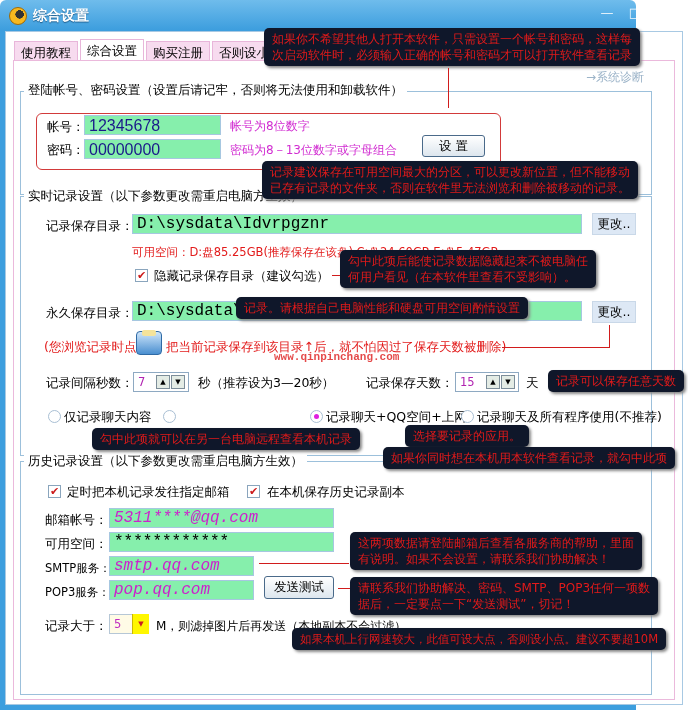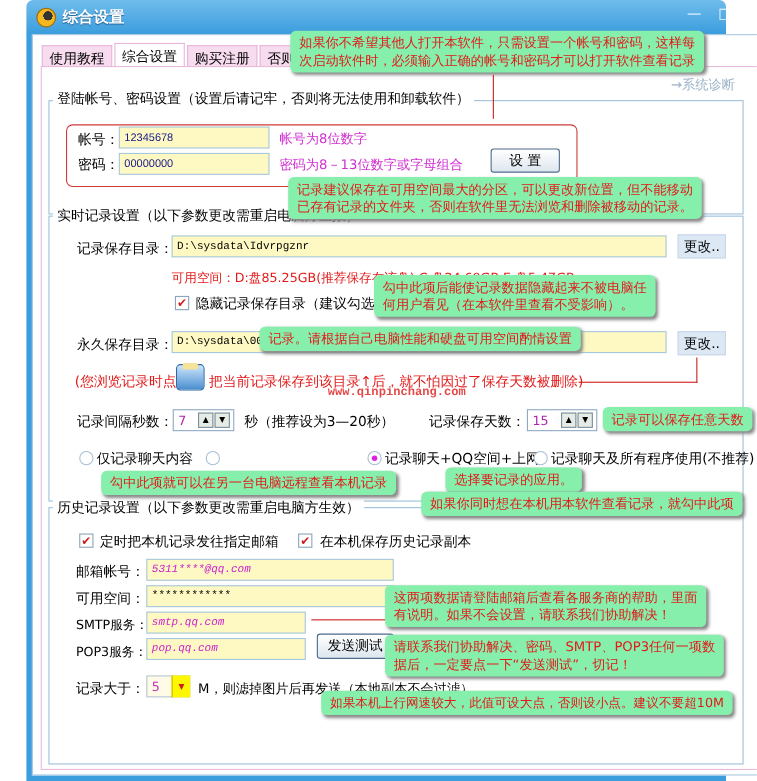--- a/index.html
+++ b/index.html
@@ -1,35 +1,35 @@
 <!DOCTYPE html>
 <html><head>
 <meta charset="utf-8">
 <style>
   * { box-sizing: border-box; margin: 0; padding: 0; }
   body { width: 688px; height: 710px; font-family: "DejaVu Sans", sans-serif; font-size: 12px; background: #fff; position: relative; overflow: hidden; color: #000; }
-  .window { position: absolute; left: 0; top: 0; width: 636px; height: 710px; background: linear-gradient(#6fbcec, #3d9ede 30px, #3d9ede); border-radius: 6px 6px 0 0; margin-left: 24px; }
+  .window { position: absolute; left: 0; top: 0; width: 636px; height: 710px; background: linear-gradient(#6fbcec, #3d9ede 30px, #3d9ede); border-radius: 6px 6px 0 0; }
   .titlebar { position: absolute; left: 0; top: 0; width: 688px; height: 31px; }
   .title-icon { position: absolute; left: 9px; top: 7px; width: 18px; height: 18px; border-radius: 50%; background: radial-gradient(circle at 60% 40%, #333 30%, #f7b81f 32%); border: 1px solid #a46a00; }
   .title-text { position: absolute; left: 33px; top: 7px; font-size: 14px; font-weight: bold; color: #fff; text-shadow: 0 1px 1px #1e5d8d; }
   .tb-btn { position: absolute; top: 4px; width: 26px; height: 20px; color: #fff; font-size: 13px; text-align: center; line-height: 18px; opacity: .9; }
   .client { position: absolute; left: 5px; top: 31px; width: 678px; height: 674px; background: #fff; border: 1px solid #a8c9e3; }
   .tabs { position: absolute; left: 8px; top: 7px; height: 22px; display: flex; gap: 2px; }
   .tab { padding: 3px 6px; font-size: 12.5px; background: #f7dbef; border: 1px solid #e8b6da; border-bottom: none; height: 20px; margin-top: 2px; }
   .tab.active { background: #fff; margin-top: 0; height: 23px; border-color: #e8b6da; }
   .tabpanel { position: absolute; left: 7px; top: 28px; width: 662px; height: 640px; border: 1px solid #ebb9dc; background: #fff; }
   .grp-legend { position: absolute; background: #fff; padding: 0 4px; font-size: 12.5px; }
   .abs { position: absolute; white-space: nowrap; }
   .lbl { font-size: 12.5px; }
-  .input { position: absolute; height: 20px; border: 1px solid #a6c7e0; background: #fef9c3; font-family: "Liberation Mono", monospace; font-size: 10px; padding: 2px 4px; line-height: 15px; }
+  .input { position: absolute; height: 20px; border: 1px solid #a6c7e0; background: #86efac; font-family: "Liberation Mono", monospace; font-size: 16px; padding: 2px 4px; line-height: 15px; }
   .input.blue { color: #1a1a8a; font-family: "Liberation Sans", sans-serif; }
   .input.mag { color: #cc22cc; font-style: italic; }
   .btn { position: absolute; height: 22px; border: 1px solid #4a6a8a; border-radius: 3px; background: linear-gradient(#fff, #dde6ee); text-align: center; line-height: 20px; font-size: 12.5px; }
   .btn.flat { border: 1px solid #c9d8e8; border-radius: 0; background: #dde8f5; }
-  .tip { position: absolute; background: #86efac; border-radius: 5px; box-shadow: 2px 2px 3px #888; color: #e21a1a; font-size: 12px; padding: 3px 8px; line-height: 16px; white-space: nowrap; }
+  .tip { position: absolute; background: #0f172a; border-radius: 5px; box-shadow: 2px 2px 3px #888; color: #e21a1a; font-size: 12px; padding: 3px 8px; line-height: 16px; white-space: nowrap; }
   .red { color: #e21a1a; }
   .mag-txt { color: #d12cd1; }
   .chk { position: absolute; width: 13px; height: 13px; border: 1px solid #8aa5bd; background: #fff; color: #cc1b1b; font-size: 11px; line-height: 11px; text-align: center; font-weight: bold; }
   .radio { position: absolute; width: 13px; height: 13px; border: 1px solid #a9bfd4; border-radius: 50%; background: #fff; }
   .radio.on::after { content: ""; position: absolute; left: 3px; top: 3px; width: 5px; height: 5px; border-radius: 50%; background: #e020e0; }
   .spin { position: absolute; height: 20px; border: 1px solid #8ea9c2; background: #fff; }
   .spin .v { position: absolute; left: 4px; top: 2px; color: #b123b1; font-size: 11.5px; }
   .spin .up, .spin .dn { position: absolute; top: 2px; width: 14px; height: 14px; border: 1px solid #7c8d99; background: #e4ece5; font-size: 7px; text-align: center; line-height: 12px; }
   .arrow-line { position: absolute; background: #d11c1c; }
   .link-diag { color: #9bb3c8; font-size: 12px; }

